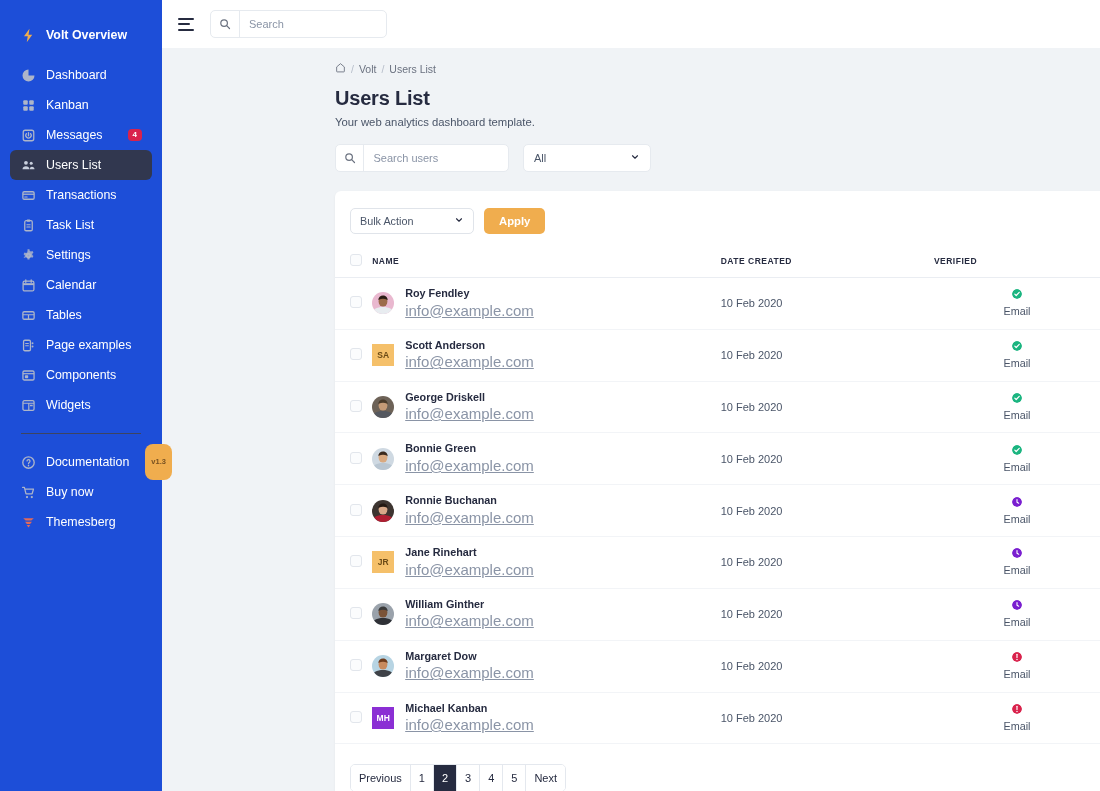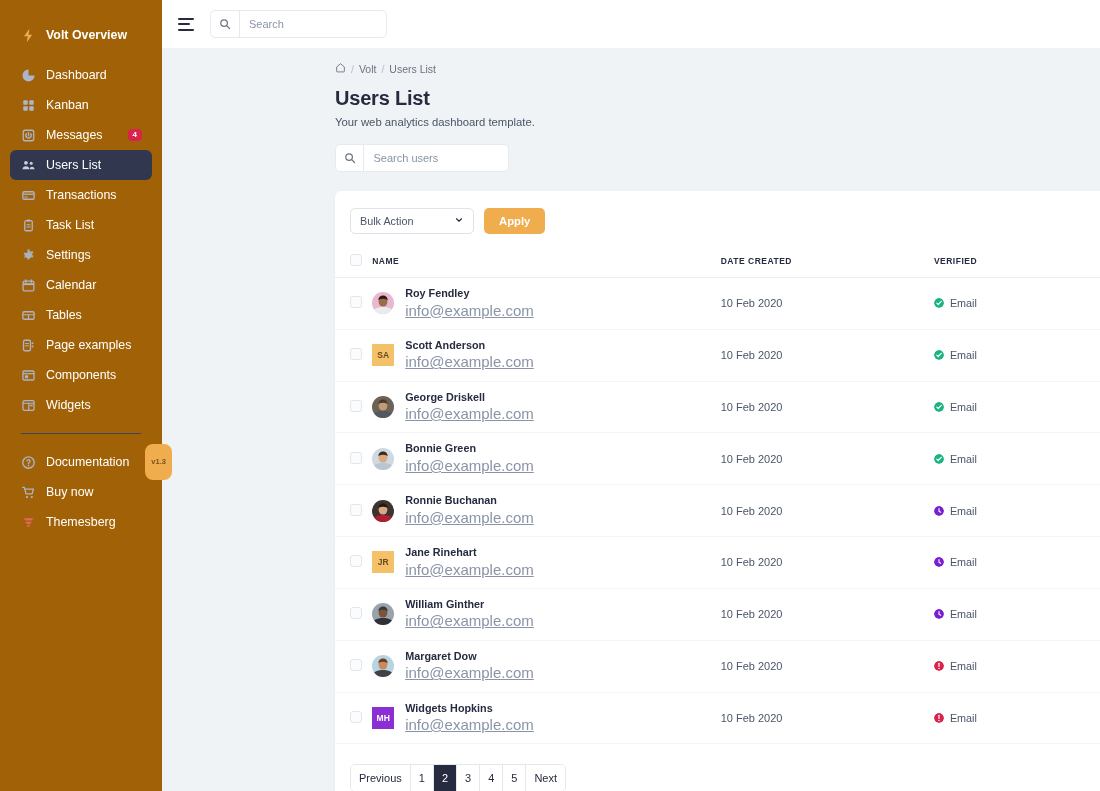--- a/index.html
+++ b/index.html
@@ -7,21 +7,21 @@
     width: 1100px; height: 791px;
     font-family: "Liberation Sans", sans-serif;
     background: #eef2f6;
     overflow: hidden;
   }
   .app { display: flex; width: 1100px; height: 791px; }
 
   
   .sidebar {
     width: 162px; flex: 0 0 162px;
-    background: #a16207;
+    background: #1d4ed8;
     padding: 10px 10px 0 10px;
     display: flex; flex-direction: column;
   }
   .nav-item {
     display: flex; align-items: center;
     gap: 10px;
     height: 30px;
     padding: 0 11px;
     border-radius: 6px;
     margin-bottom: 0px;
@@ -189,21 +189,21 @@
     width: 22px; height:22px; flex:0 0 22px;
     border-radius: 50%;
     display:flex; align-items:center; justify-content:center;
     font-size: 8.5px; font-weight:bold; color:#fff;
     overflow:hidden; position:relative;
   }
   .avatar.sq { border-radius: 0; }
   .avatar svg { position:absolute; inset:0; width:22px; height:22px; }
   .uname { font-size: 10.8px; color:#262b40; font-weight:600; line-height:1.35; }
   .uemail { font-size: 15px; color:#8a94a6; line-height:1.35;text-decoration:underline; }
-  .vcell { display:flex; align-items:center; gap:6px; font-size:10.8px; color:#4a5568; }
+  .vcell { display:flex; align-items:center; gap:6px; font-size:10.8px; color:#4a5568;flex-direction:column; }
   .vicon { width:10px; height:10px; flex:0 0 10px; border-radius:50%; display:block; }
 
   
   .pagination {
     display:inline-flex; margin: 20px 0 0 15px;
     border-radius: 5px; overflow:hidden;
     border:1px solid #e4e8ee;
     background:#fff;
   }
   .pg {
@@ -439,20 +439,28 @@
 
       <div class="filters">
         <div class="fsearch">
           <span class="sicon">
             <svg width="12" height="12" viewBox="0 0 20 20" fill="none" stroke="#6b7280" stroke-width="2">
               <circle cx="8.5" cy="8.5" r="5.5"></circle>
                 <line x1="12.8" y1="12.8" x2="17.5" y2="17.5" stroke-linecap="round"></line>
             </svg>
           </span>
           <input type="text" placeholder="Search users" style="">
+        </div>
+        <div class="fselect">
+          <span>All</span>
+          <span>
+            <svg width="10" height="10" viewBox="0 0 20 20" fill="none" stroke="#262b40" stroke-width="2.2">
+              <path d="M5 7.5l5 5 5-5" stroke-linecap="round" stroke-linejoin="round"></path>
+            </svg>
+          </span>
         </div>
       </div>
 
       <section class="card">
         <div class="bulkbar">
           <div class="bulkselect">
             <span>Bulk Action</span>
             <span>
               <svg width="10" height="10" viewBox="0 0 20 20" fill="none" stroke="#262b40" stroke-width="2.2">
                 <path d="M5 7.5l5 5 5-5" stroke-linecap="round" stroke-linejoin="round"></path>
@@ -698,21 +706,21 @@
                 </td>
               </tr>
               <tr>
                 <td class="c-check"><span class="chk"></span></td>
                 <td class="c-name">
                   <div class="usercell">
                     <span class="avatar sq" style="background:#8b2fd4;color:#ffffff">
                       <span>MH</span>
                     </span>
                     <div>
-                      <div class="uname">Widgets Hopkins</div>
+                      <div class="uname">Michael Kanban</div>
                       <div class="uemail">info@example.com</div>
                     </div>
                   </div>
                 </td>
                 <td class="c-date">10 Feb 2020</td>
                 <td class="c-ver">
                   <div class="vcell">
                     <svg class="vicon" viewBox="0 0 20 20">
                       <circle cx="10" cy="10" r="10" fill="#d9224c"></circle>
                       <path d="M10 4.6v6.2" stroke="#fff" stroke-width="2.4" stroke-linecap="round"></path>

